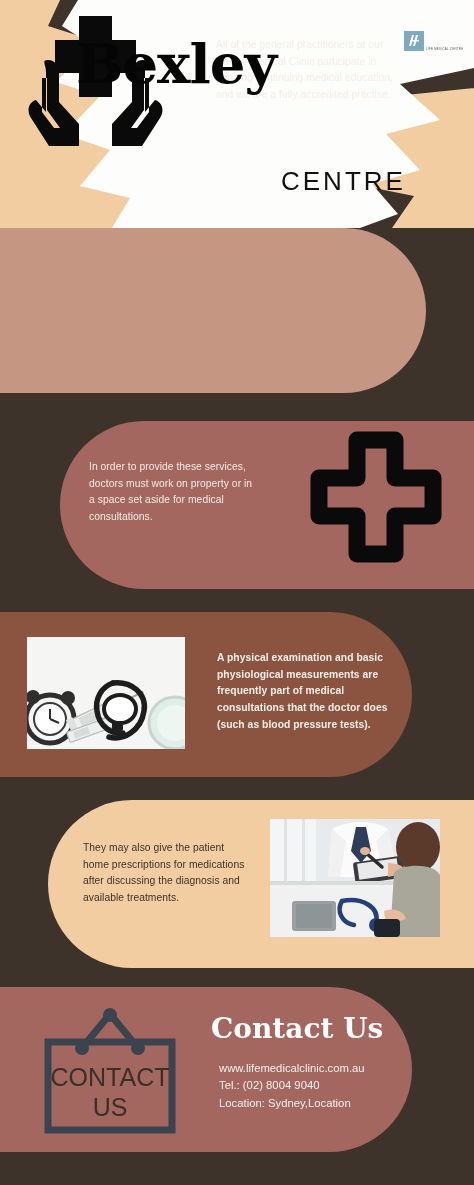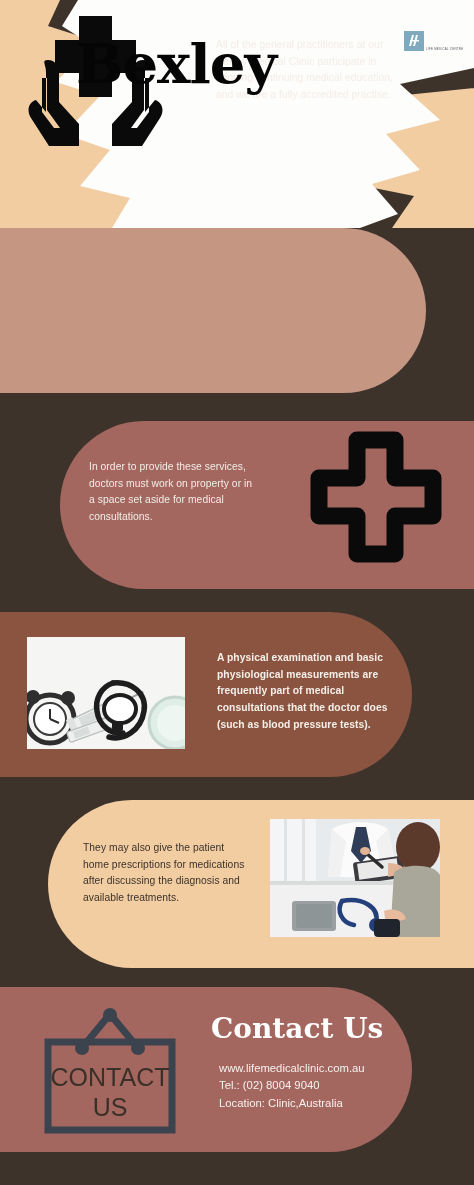--- a/index.html
+++ b/index.html
@@ -277,20 +277,21 @@
       <polygon fill="#f2cda2" points="0,0 60,0 48,26 92,40 60,78 112,96 74,132 130,146 96,186 150,200 130,228 0,228"></polygon>
       <polygon fill="#f2cda2" points="474,0 474,228 392,228 414,196 364,186 400,150 352,136 396,96 474,88"></polygon>
     </svg>
 
     <svg class="header-white" viewBox="0 0 474 228" preserveAspectRatio="none">
       <polygon fill="#fdfdfb" points="78,0 474,0 474,68 400,84 440,120 386,134 420,170 372,184 398,214 360,228 112,228 130,198 80,186 110,150 64,134 100,96 56,82 90,44 62,26"></polygon>
     </svg>
 
     <div class="title-wrap">
       <div class="title-line1">Bexley</div>
+      <div class="title-line3">CENTRE</div>
     </div>
 
     <div class="brand-logo">
       <div class="brand-logo-mark">
         <svg width="20" height="20" viewBox="0 0 20 20">
           <path d="M5 15 L8 4 L10 4 L7 15 Z" fill="#ffffff"></path>
           <path d="M9 15 L12 4 L14 4 L11 15 Z" fill="#ffffff"></path>
           <path d="M6 9 L15 9 L15 10.5 L6 10.5 Z" fill="#ffffff"></path>
         </svg>
       </div>
@@ -410,16 +411,16 @@
     <rect x="8" y="38" width="124" height="88" fill="none" stroke="#3a434e" stroke-width="7"></rect>
     <text x="70" y="82" font-family="Liberation Sans, sans-serif" font-size="25" fill="#3a3028" text-anchor="middle">CONTACT</text>
     <text x="70" y="112" font-family="Liberation Sans, sans-serif" font-size="25" fill="#3a3028" text-anchor="middle">US</text>
   </svg>
 
   <div class="contact-heading">Contact Us</div>
 
   <div class="contact-details">
     <div>www.lifemedicalclinic.com.au</div>
     <div>Tel.: (02) 8004 9040</div>
-    <div>Location: Clinic,Australia</div>
+    <div>Location: Sydney,Location</div>
   </div>
 
 </div>
 
 </body></html>

